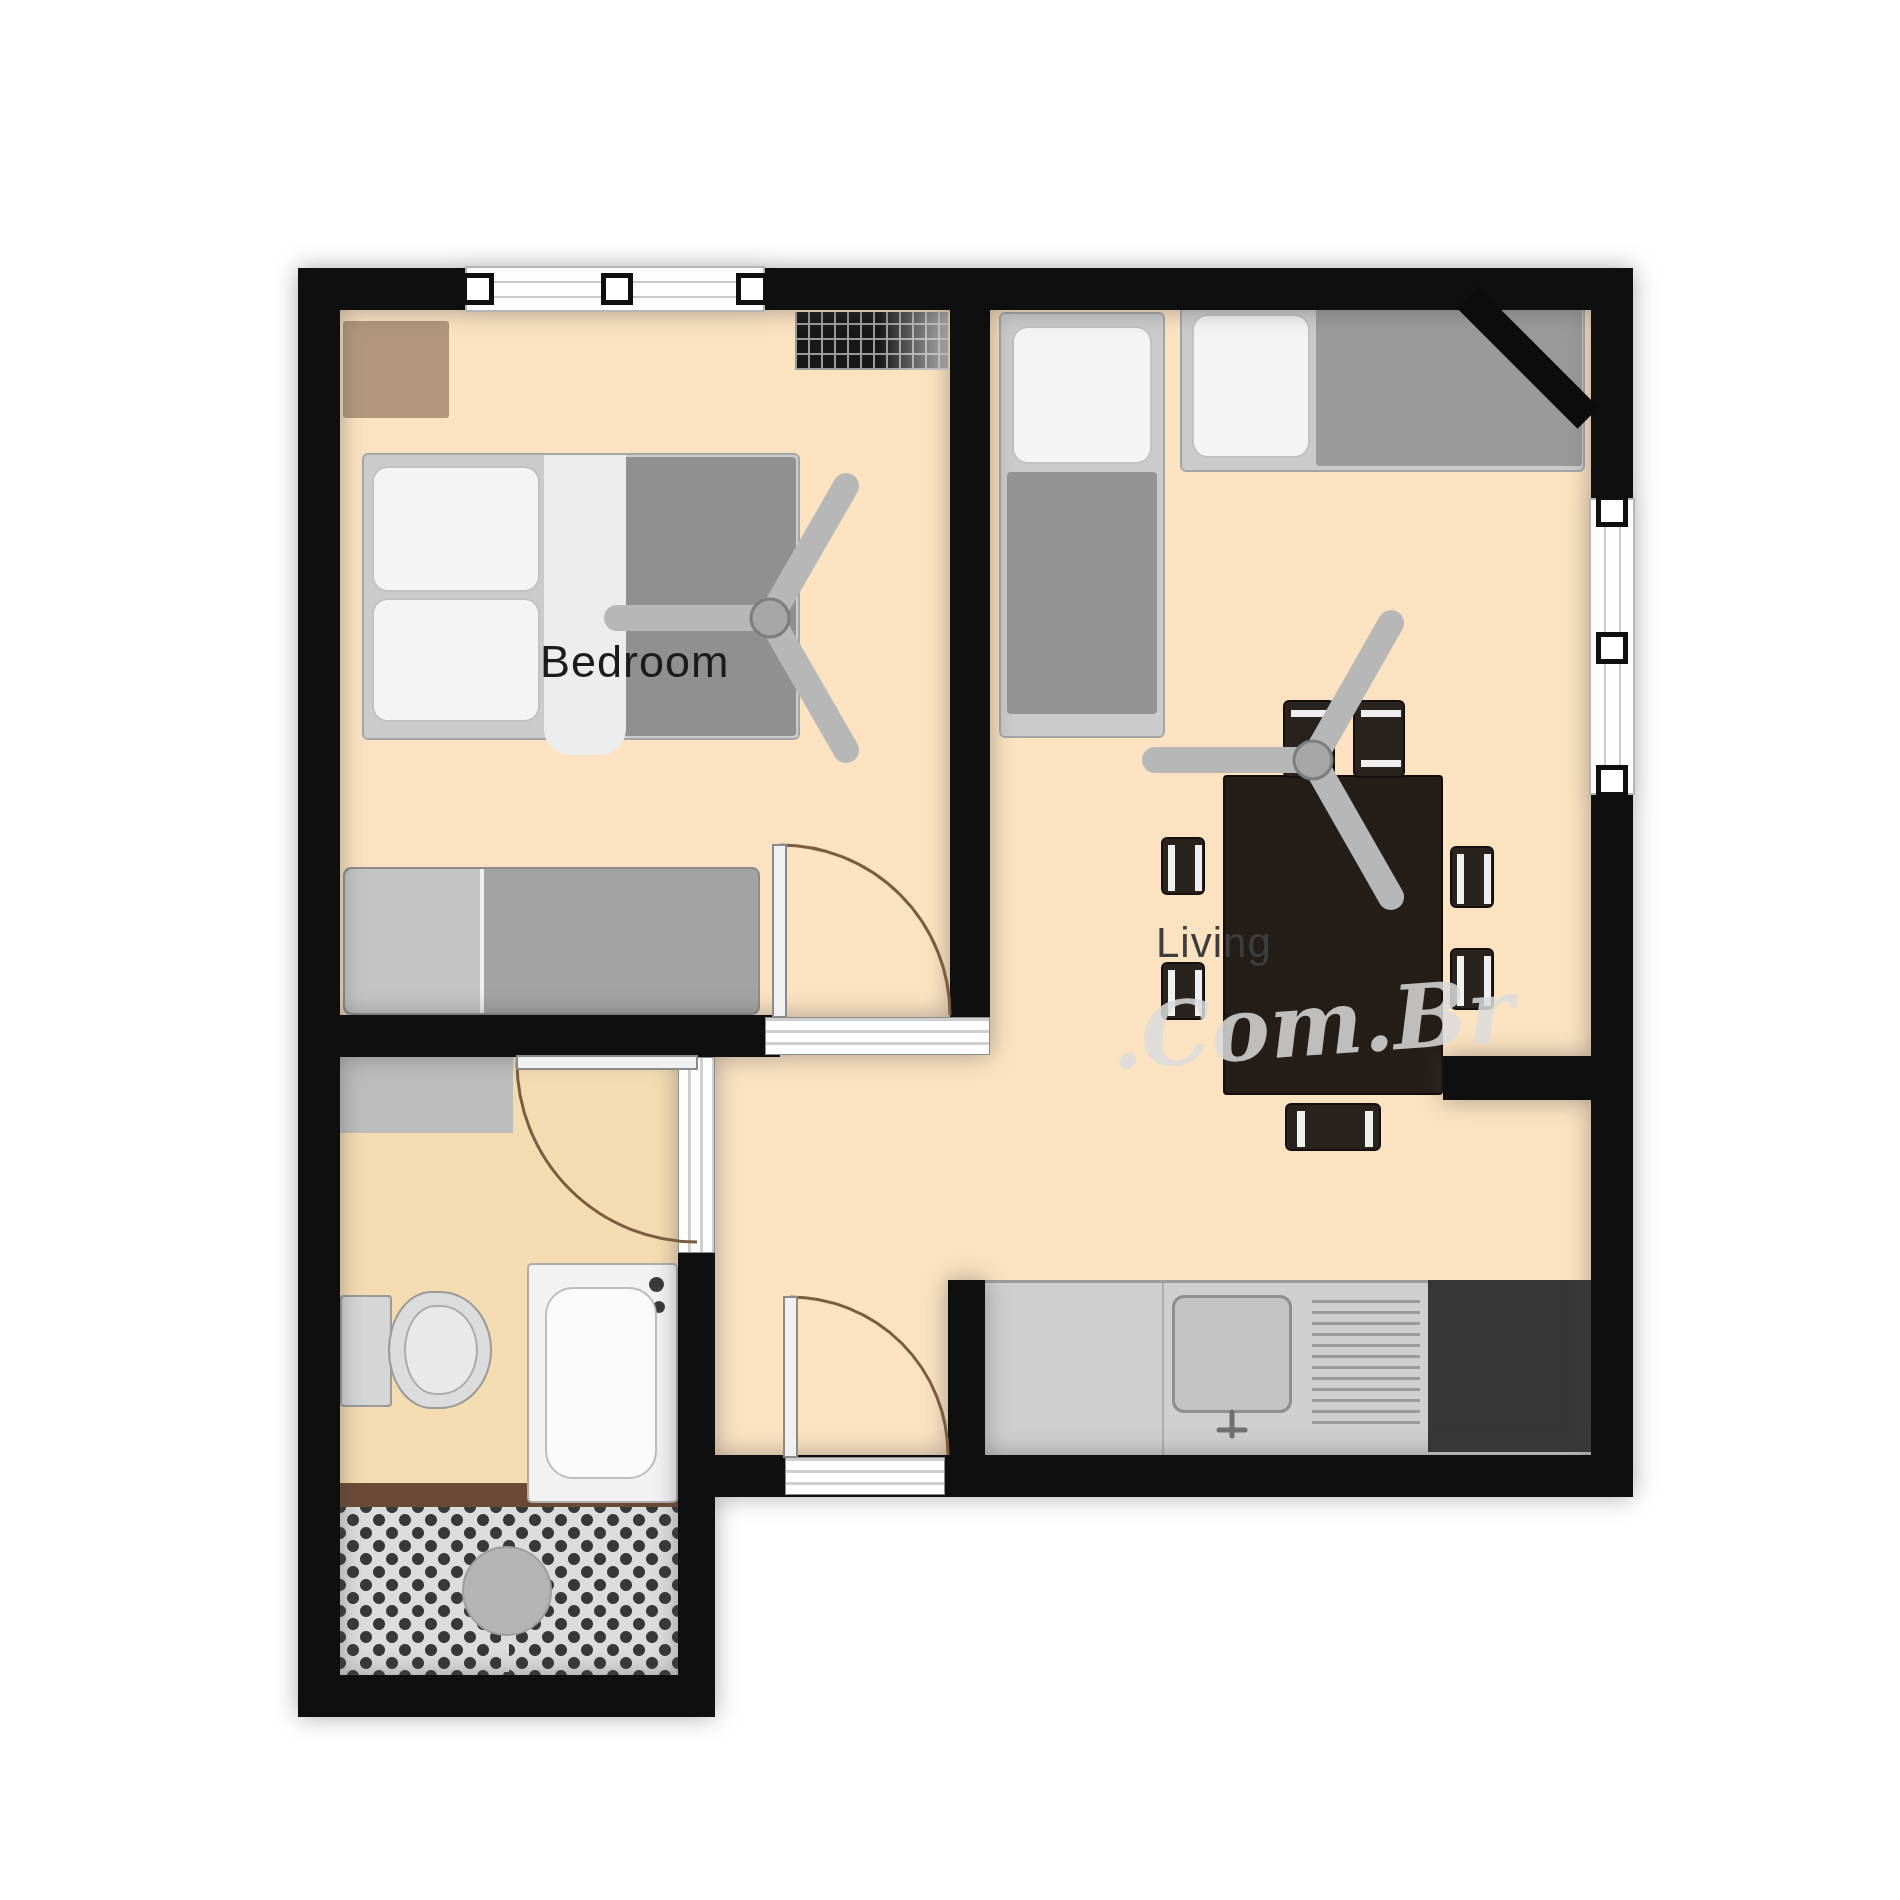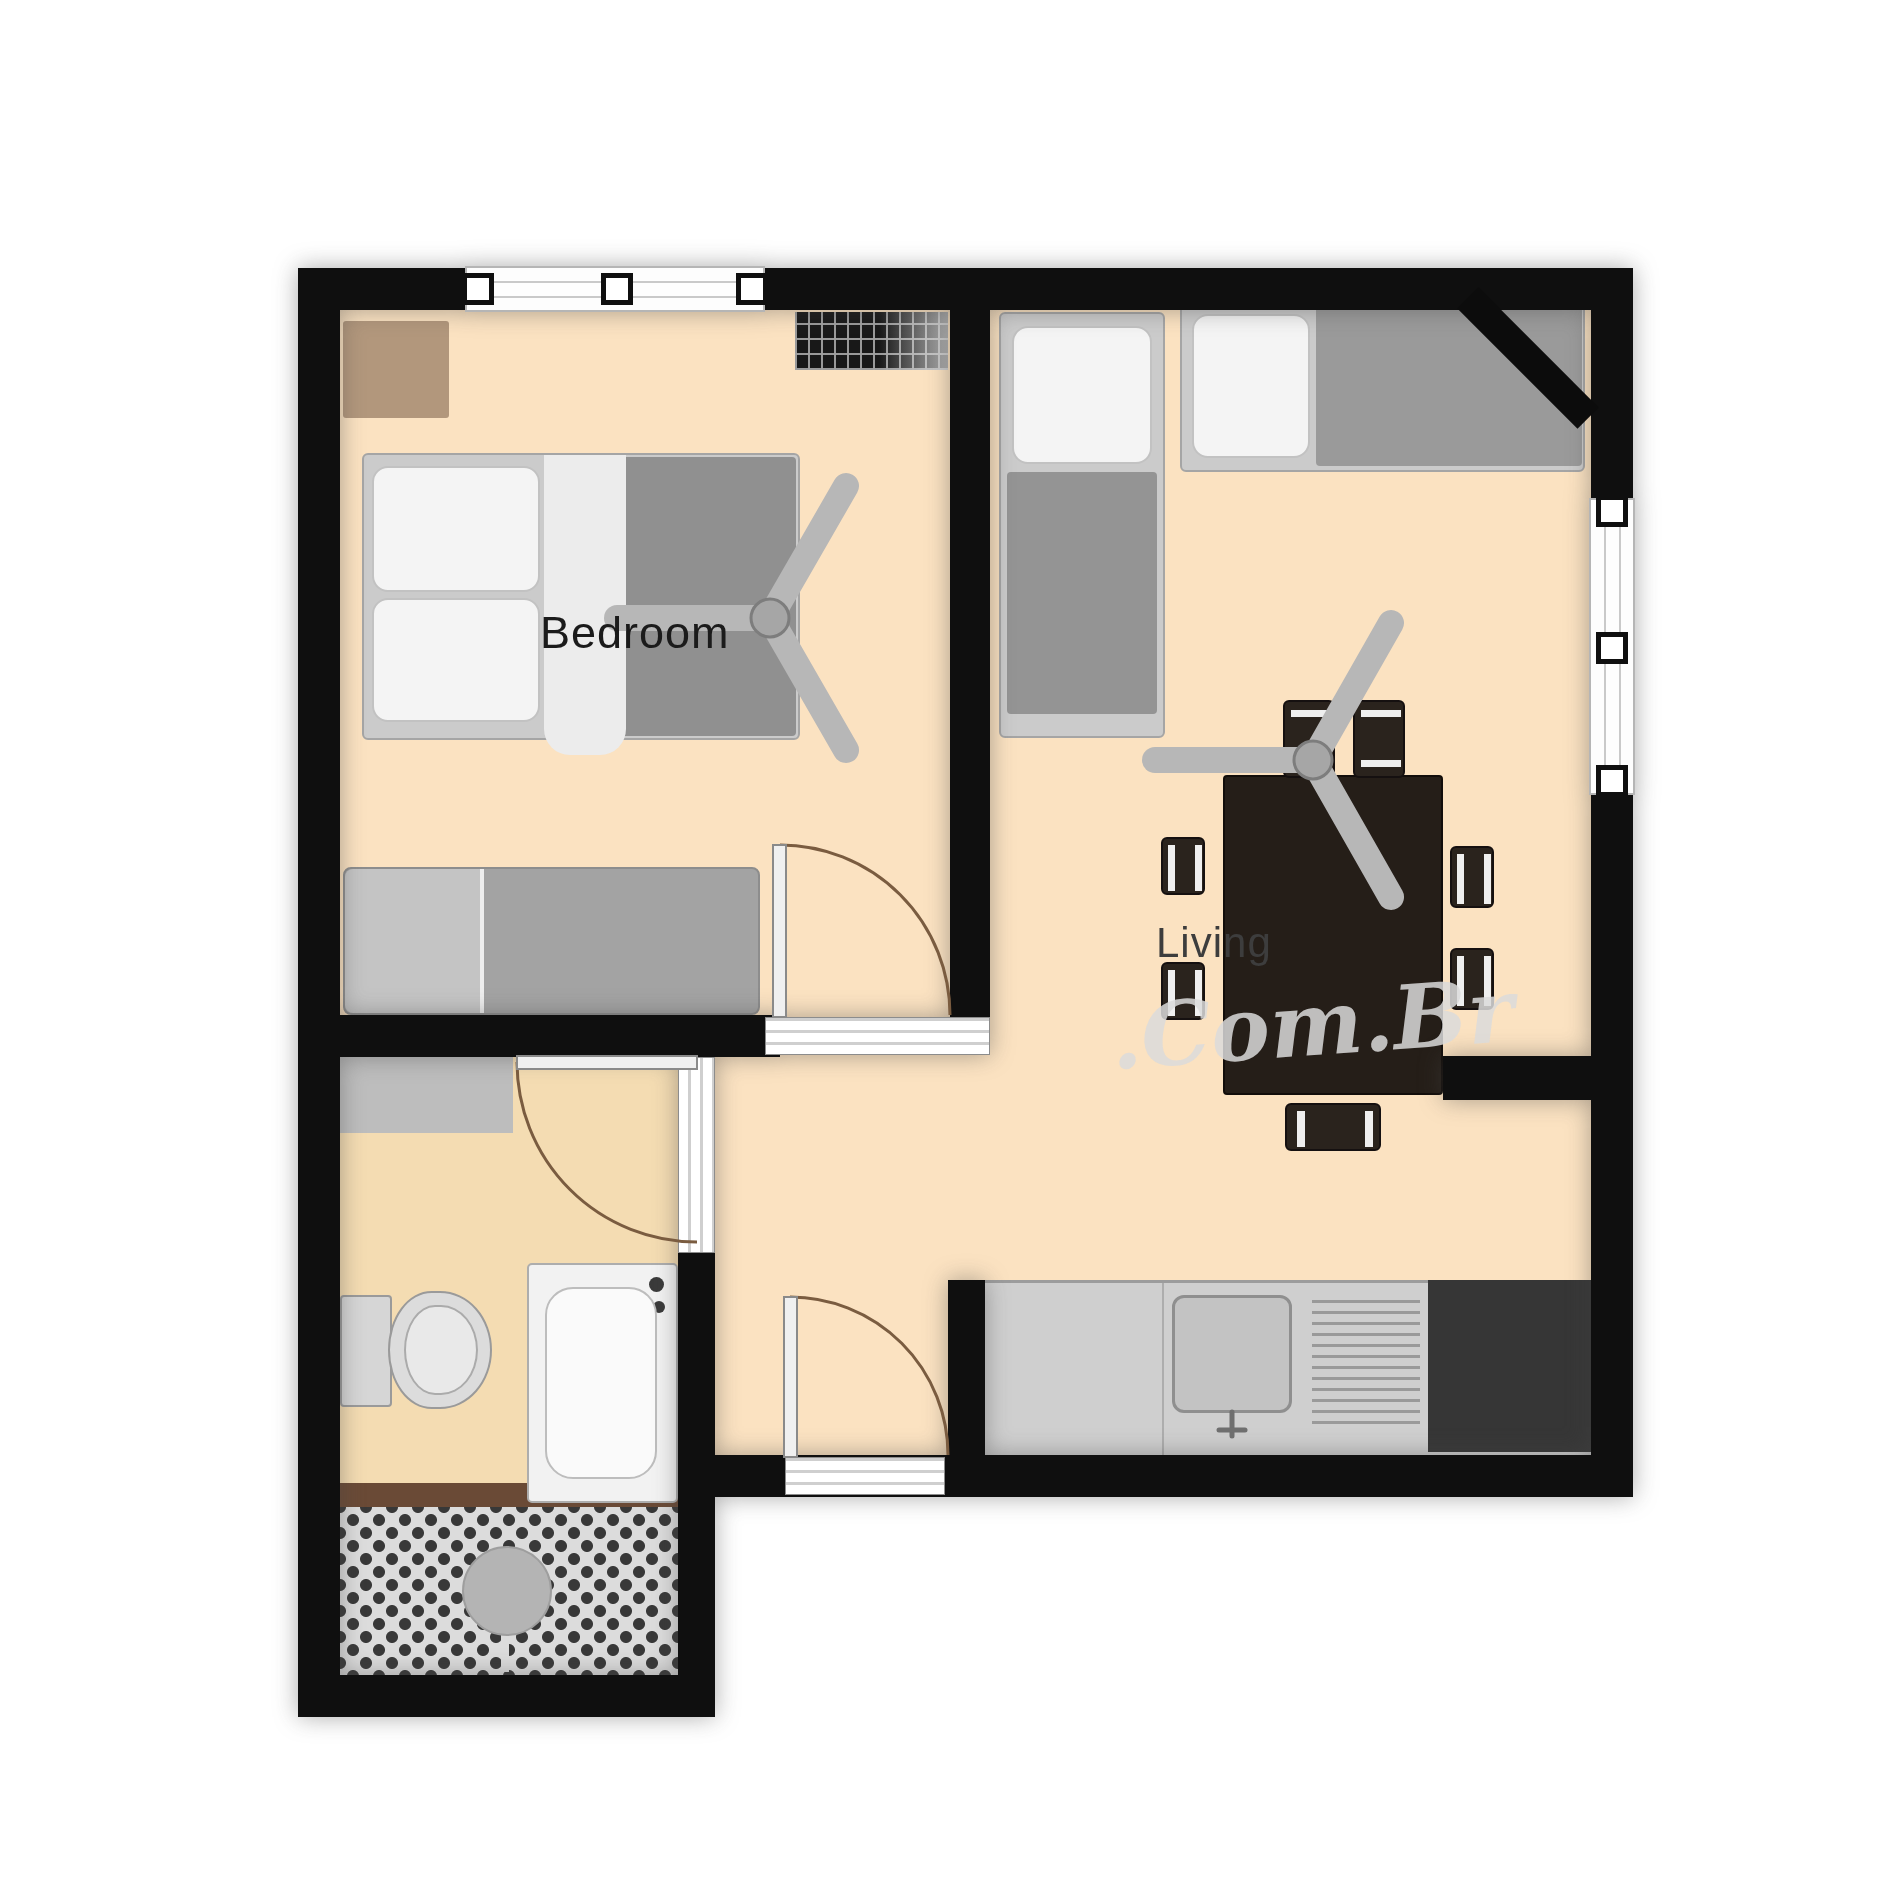--- a/index.html
+++ b/index.html
@@ -203,18 +203,18 @@
       <line class="fan-blade" x1="1313" y1="760" x2="1155" y2="760"></line>
       <line class="fan-blade" x1="1313" y1="760" x2="1391" y2="623"></line>
       <line class="fan-blade" x1="1313" y1="760" x2="1391" y2="897"></line>
       <circle class="fan-hub" cx="1313" cy="760" r="19"></circle>
     </g>
 
     <line class="faucet" x1="1232" y1="1412" x2="1232" y2="1436"></line>
     <line class="faucet" x1="1219" y1="1430" x2="1245" y2="1430"></line>
   </svg>
 
-  <div class="room-label" id="label-bedroom" style="left:540px;top:607px;font-size:45px;letter-spacing:1px;">Bedroom</div>
+  <div class="room-label" id="label-bedroom" style="left:540px;top:636px;font-size:45px;letter-spacing:1px;">Bedroom</div>
   <div class="room-label" id="label-living" style="left:1156px;top:919px;font-size:42px;letter-spacing:1px;">Living</div>
 
   <div id="wm-script">.Com.Br</div>
 
 </div>
 
 </body></html>

